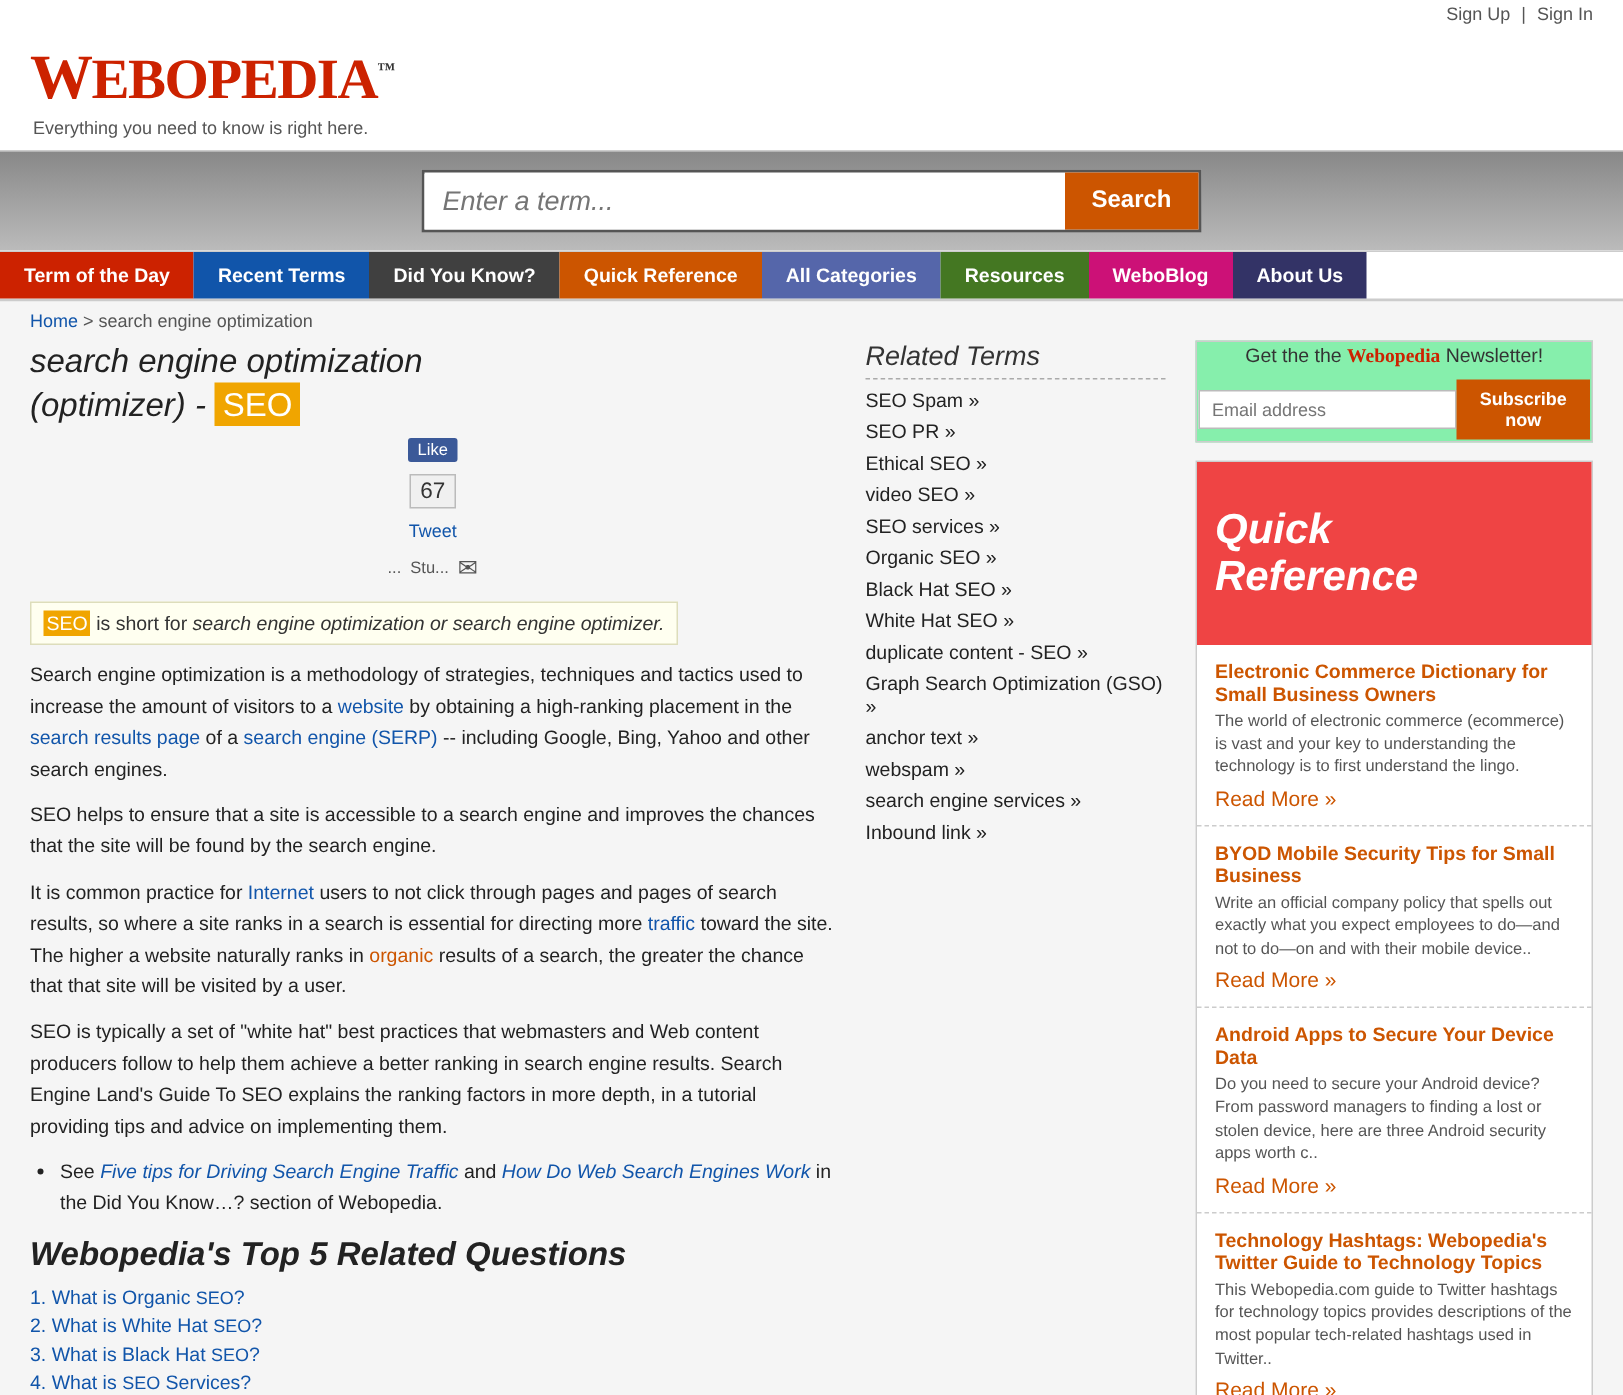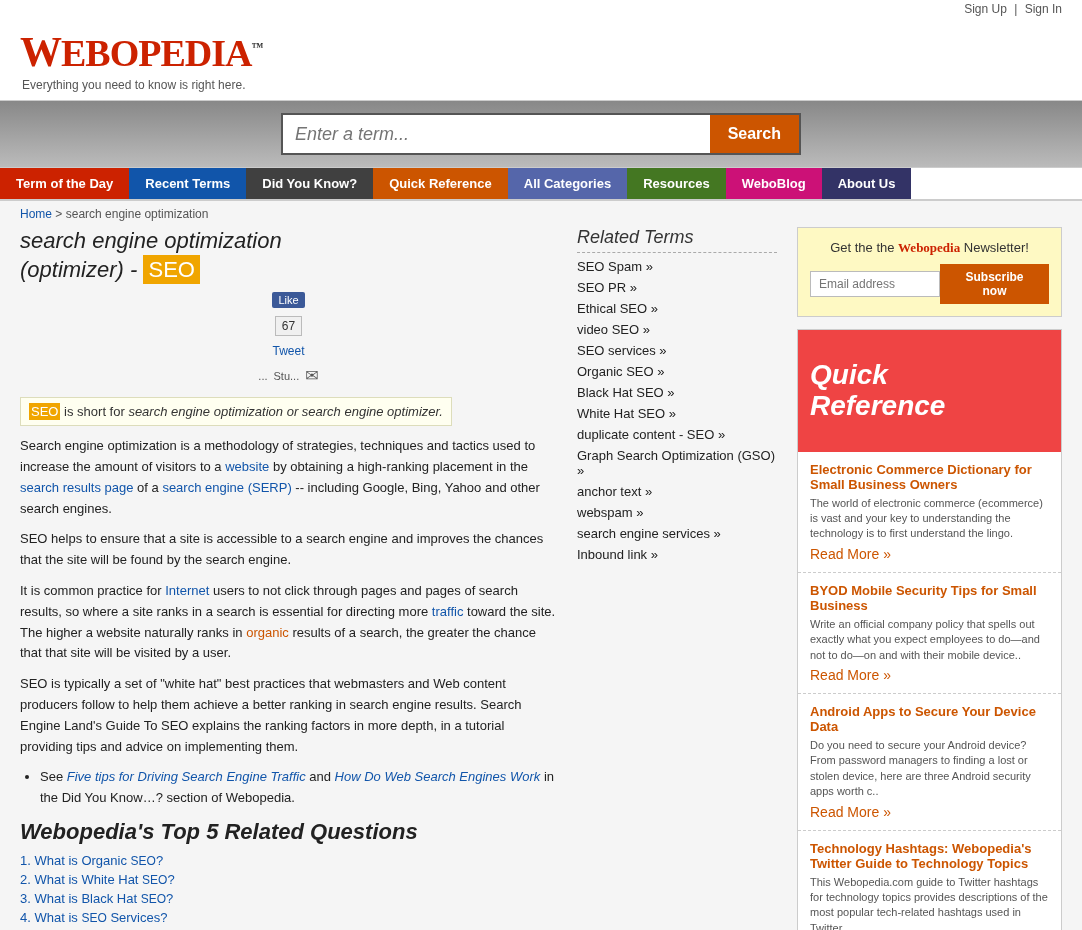--- a/index.html
+++ b/index.html
@@ -41,21 +41,21 @@
 
     #content-area { display: flex; padding: 0 20px 20px 20px; gap: 20px; }
 
     
     #left-col { flex: 1; min-width: 0; }
     #article-title { font-size: 22px; font-style: italic; color: #222; margin-bottom: 8px; line-height: 1.3; }
     .article-title-seo { background: #f0a500; color: #fff; padding: 2px 5px; font-style: normal; font-size: 22px; }
 
     #social-row { display: flex; align-items: center; gap: 8px; margin-bottom: 12px; flex-direction: column; }
     .fb-btn { background: #3b5998; color: #fff; font-size: 11px; padding: 2px 6px; border-radius: 2px; }
-    .fb-count { background: #f0f0f0; border: 1px solid #bbb; font-size: 12px; padding: 2px 6px; }
+    .fb-count { background: #f0f0f0; border: 1px solid #bbb; font-size: 15px; padding: 2px 6px; }
     .tweet-link { color: #1155aa; font-size: 12px; text-decoration: none; }
     .share-icons { display: flex; gap: 6px; align-items: center; font-size: 11px; color: #555; }
 
     .intro-box { border: 1px solid #ddb; background: #fffff0; padding: 6px 8px; font-size: 13px; margin-bottom: 10px; display: inline-block; }
     .intro-box .seo-hl { background: #f0a500; color: #fff; padding: 1px 2px; }
 
     .article-para { margin-bottom: 10px; font-size: 13px; line-height: 1.6; color: #222; }
     .link-blue { color: #1155aa; text-decoration: none; }
     .link-orange { color: #cc5500; text-decoration: none; }
 
@@ -74,24 +74,24 @@
 
     
     #mid-col { width: 200px; flex-shrink: 0; }
     #related-title { font-size: 18px; font-style: italic; color: #333; margin-bottom: 6px; border-bottom: 1px dashed #aaa; padding-bottom: 4px; }
     .related-item { font-size: 13px; margin-bottom: 6px; }
     .related-item a { color: #222; text-decoration: none; }
 
     
     #right-col { width: 265px; flex-shrink: 0; }
 
-    #newsletter-box { background: #fef9c3; border: 1px solid #ccc; padding: 12px; margin-bottom: 12px; text-align: center; }
+    #newsletter-box { background: #86efac; border: 1px solid #ccc; padding: 1px; margin-bottom: 12px; text-align: center; }
     #newsletter-title { font-size: 13px; color: #333; margin-bottom: 8px; }
     #newsletter-title .webopedia-logo-sm { color: #cc2200; font-weight: bold; font-family: Georgia, serif; }
-    #newsletter-input { border: 1px solid #bbb; padding: 5px 8px; width: 130px; font-size: 12px; color: #aaa; }
+    #newsletter-input { border: 1px solid #bbb; padding: 5px 8px; width: 172px; font-size: 12px; color: #aaa; }
     #newsletter-submit { background: #cc5500; color: #fff; border: none; padding: 6px 12px; font-size: 12px; cursor: pointer; font-weight: bold; }
 
     #quick-ref-box { background: #fff; border: 1px solid #ccc; }
     #quick-ref-header { background: #ef4444; padding: 30px 12px; }
     #quick-ref-header-text { font-size: 26px; font-style: italic; font-weight: bold; color: #fff; line-height: 1.1; }
     .qr-article { padding: 10px 12px; border-bottom: 1px dashed #ccc; }
     .qr-article-title { color: #cc5500; font-size: 13px; font-weight: bold; text-decoration: none; display: block; margin-bottom: 4px; }
     .qr-article-desc { font-size: 11px; color: #555; line-height: 1.4; margin-bottom: 4px; }
     .qr-read-more { color: #cc5500; font-size: 14px; text-decoration: none; }
   </style>

